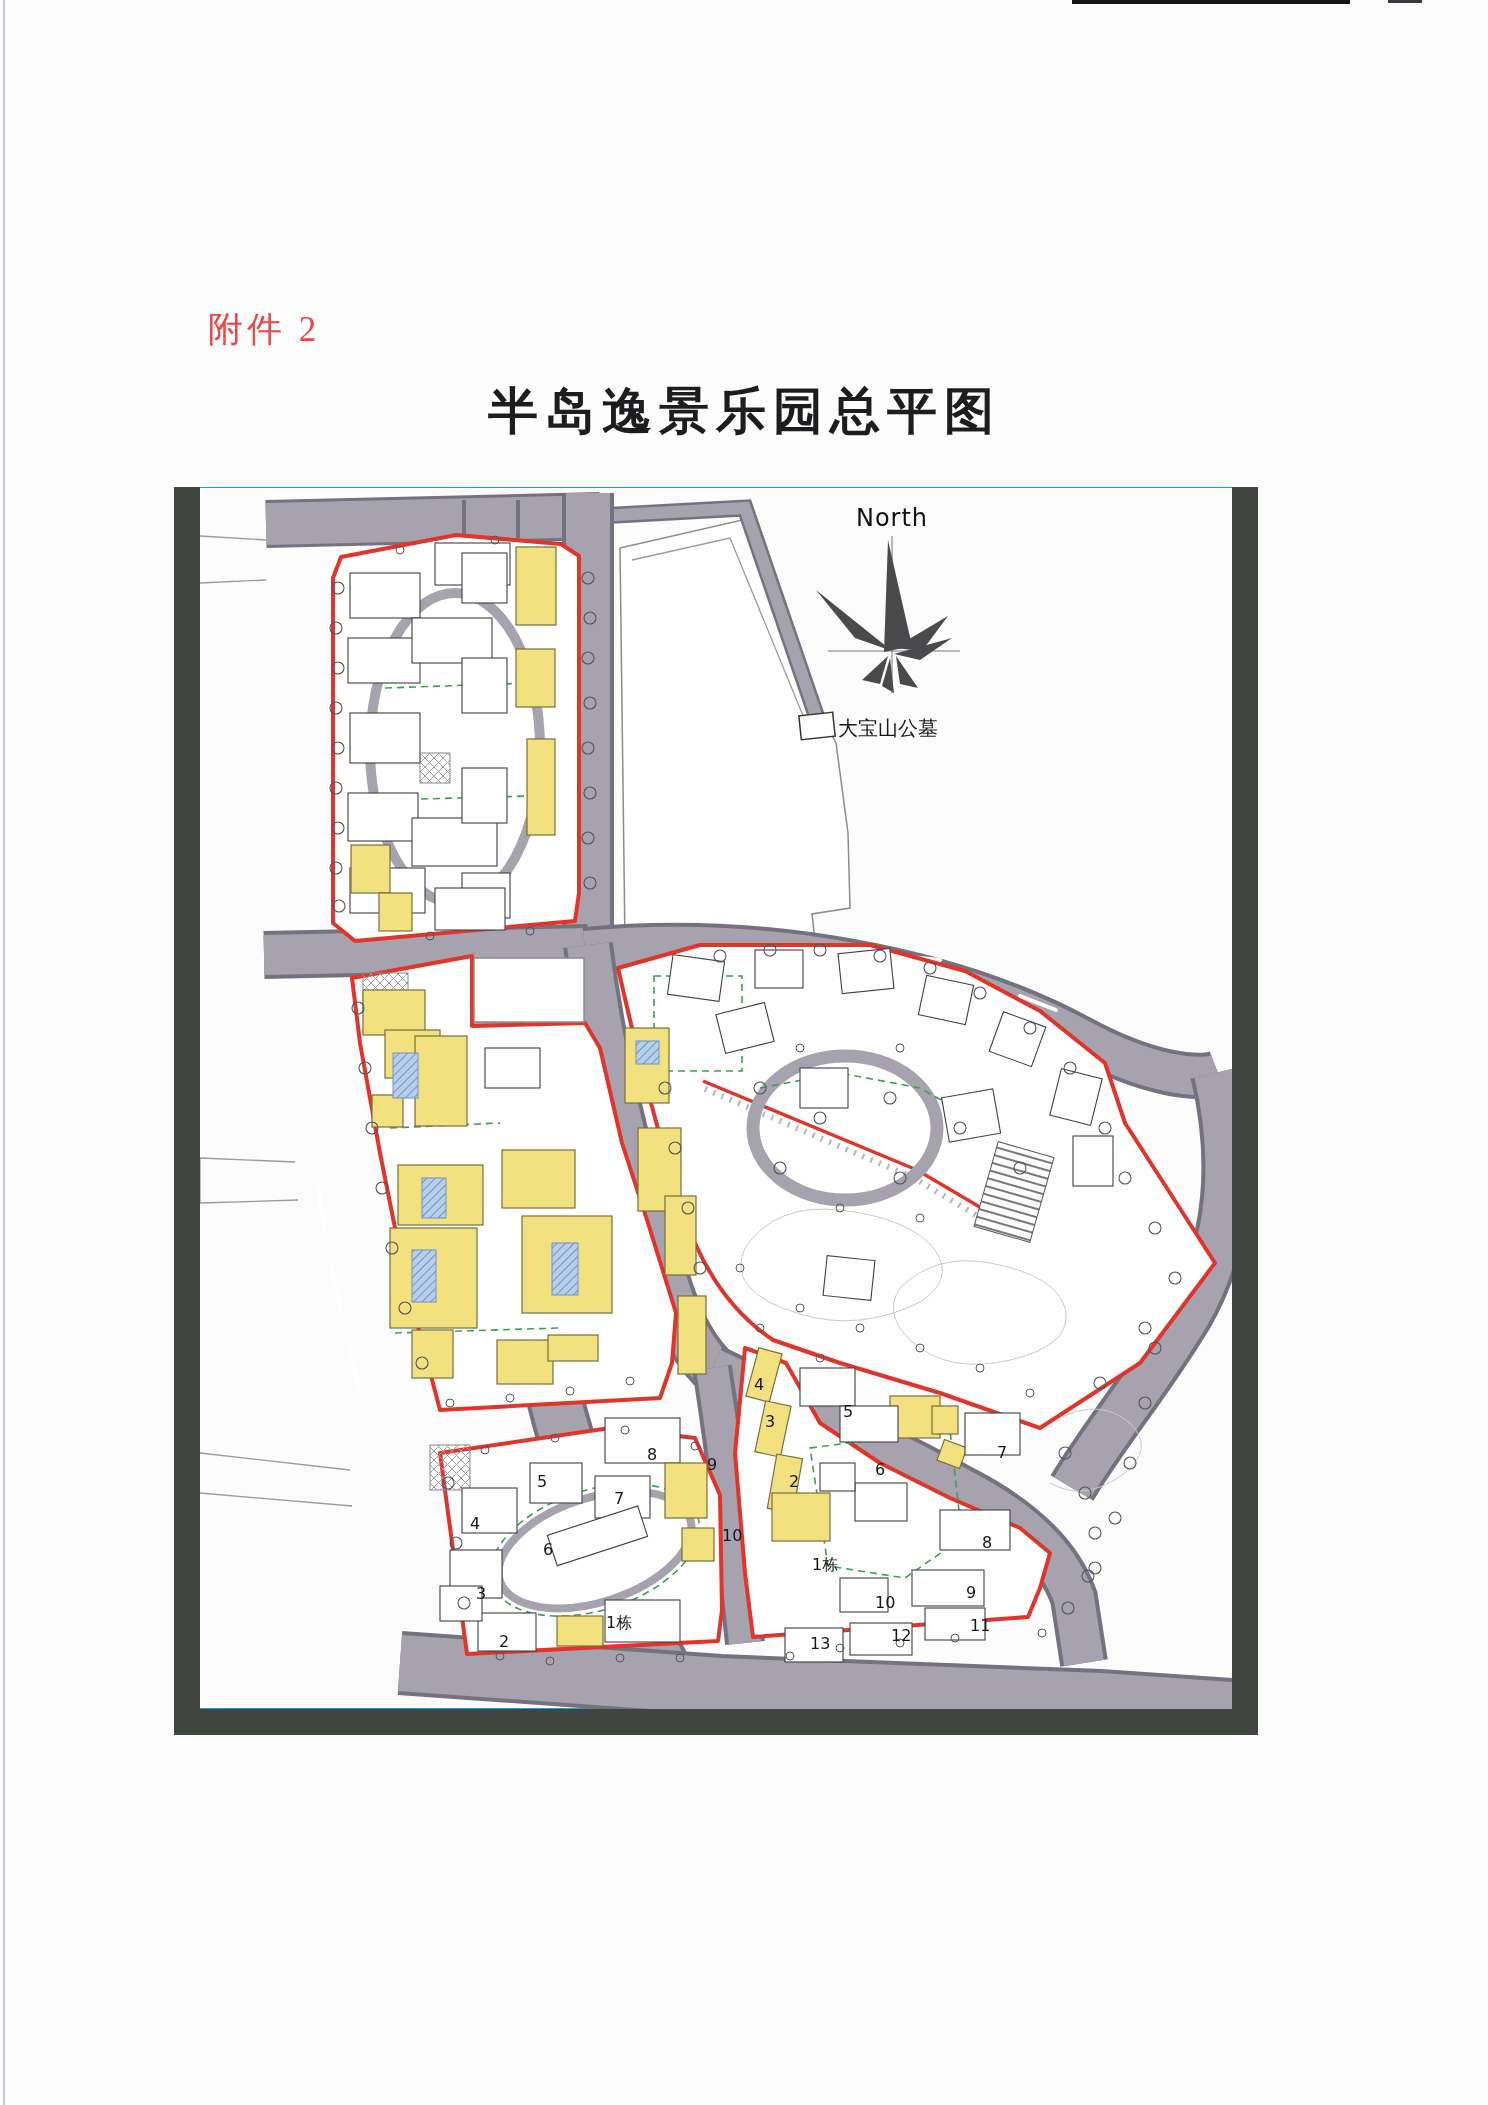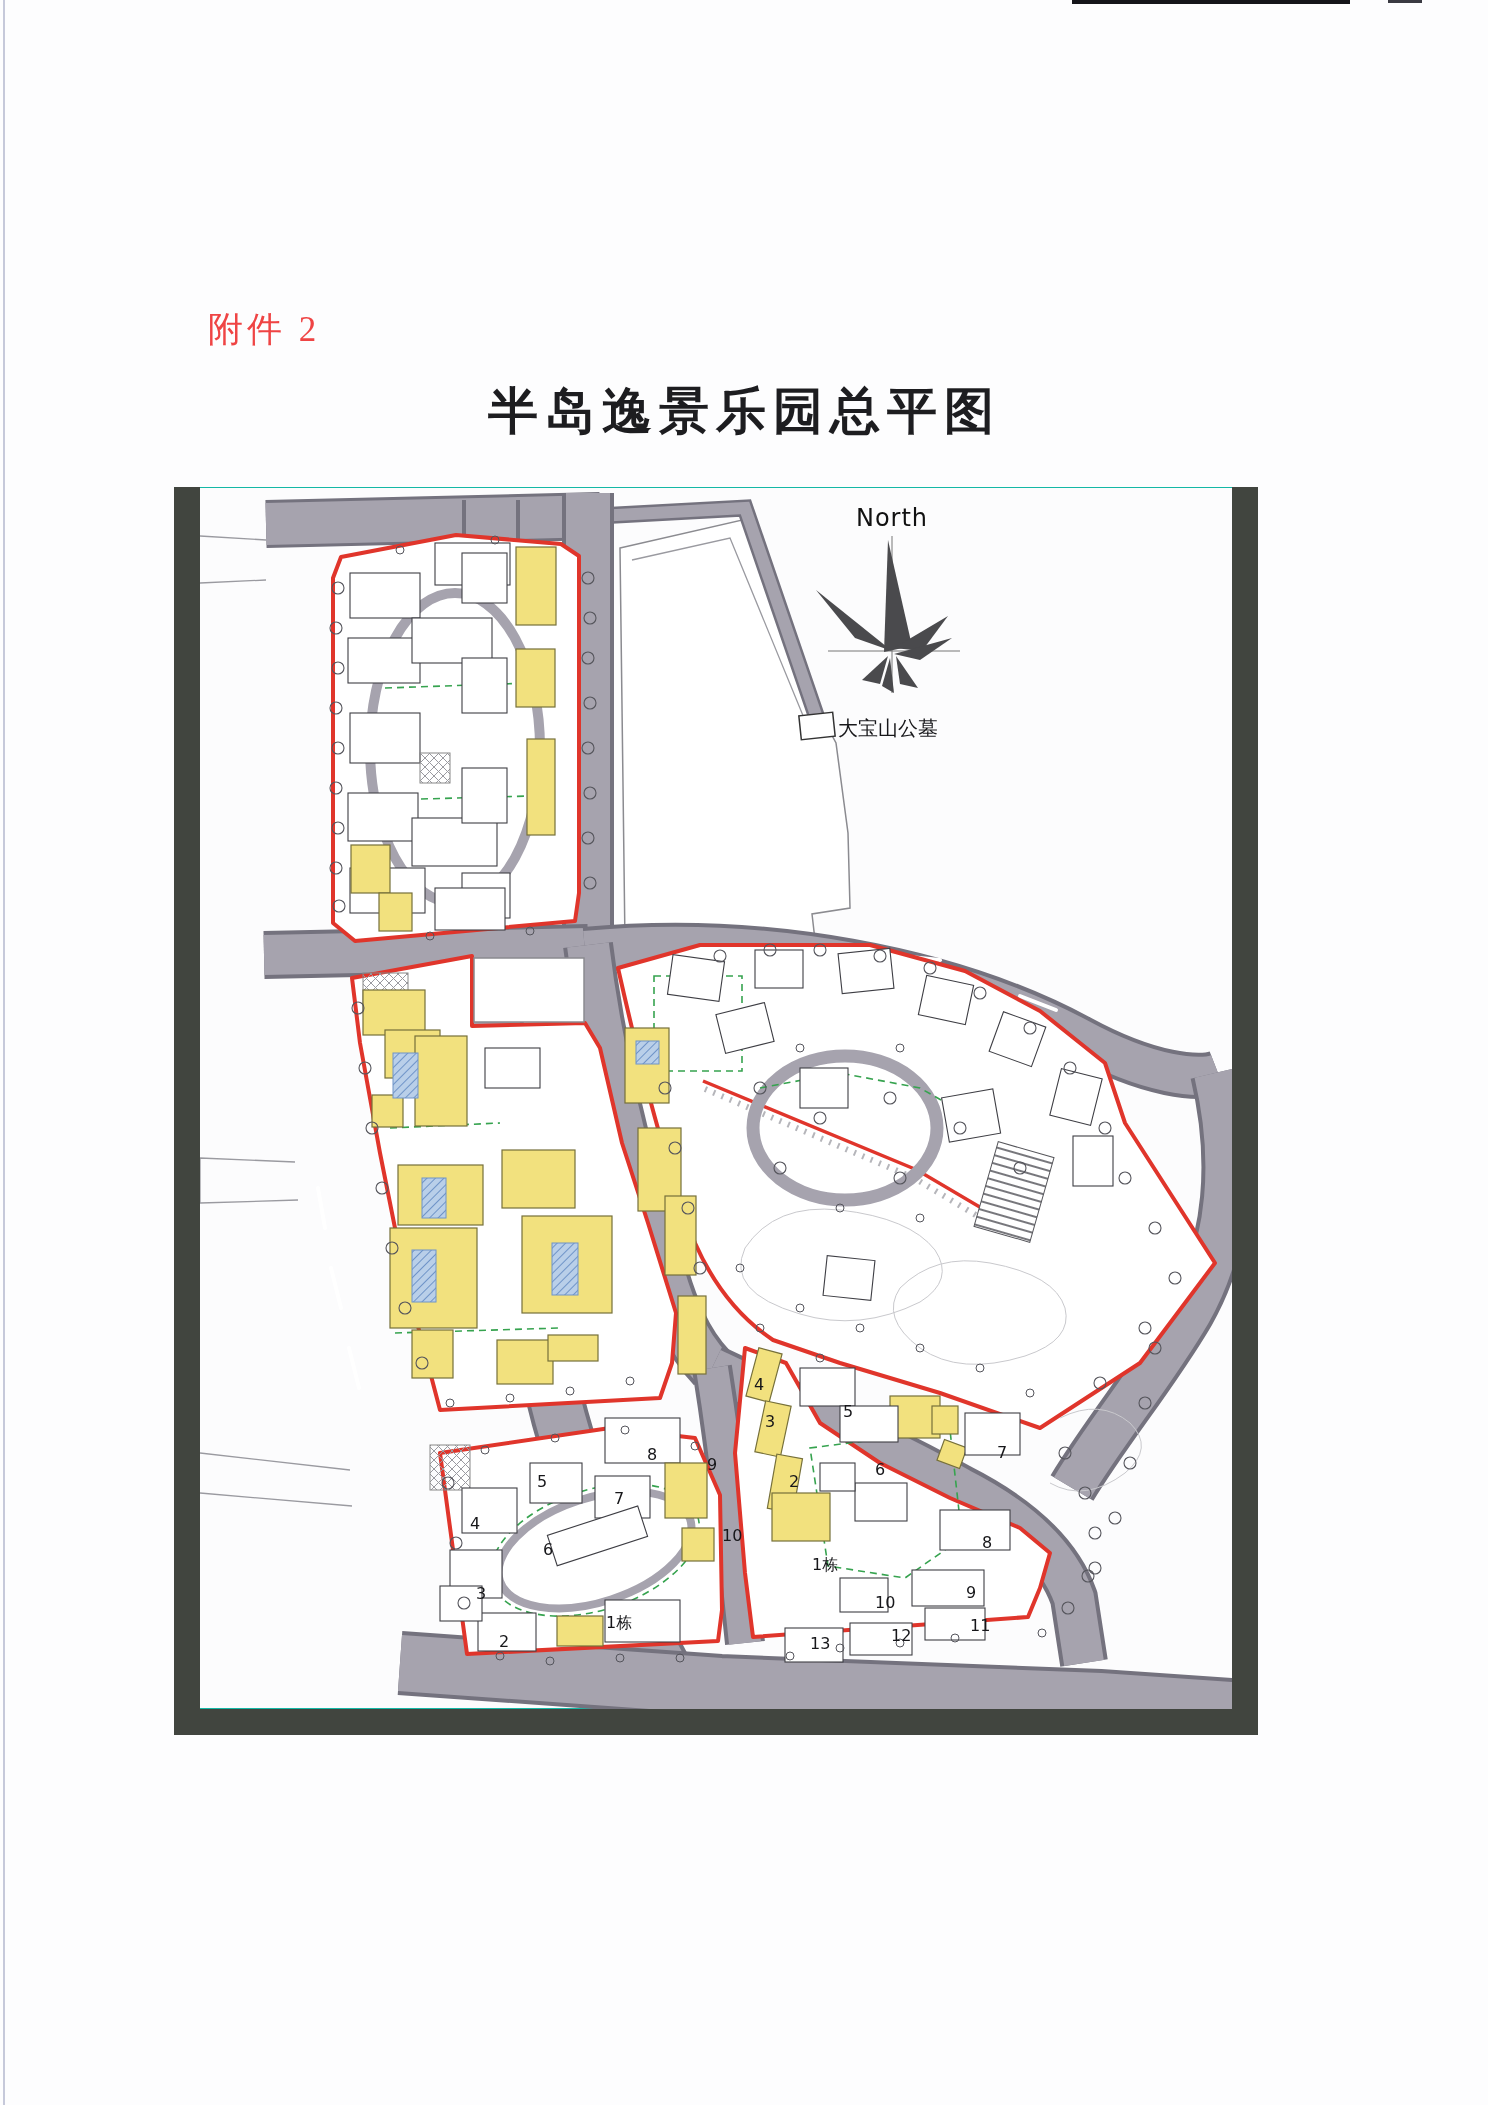--- a/index.html
+++ b/index.html
@@ -21,21 +21,21 @@
   .banner-title{position:absolute;left:208px;top:20px;font-size:46px;font-weight:bold;
        font-family:"Liberation Serif",serif;color:#f7f6ef;letter-spacing:4px;white-space:nowrap;}
   .gold-line{position:absolute;left:8px;width:1054px;}
   .gl1{top:76px;height:2px;background:#7d6722;}
   .gl2{top:80px;height:3px;background:#d9bd52;}
   .gl3{top:85px;height:4px;background:#f0dc80;}
   .gl4{top:92px;height:2px;background:#7d6722;}
   .logo{position:absolute;left:10px;top:14px;}
   .map-wrap{width:1032px;height:1222px;border-left:26px solid var(--frame);
        border-right:26px solid var(--frame);border-bottom:26px solid var(--frame);
-       background:#14b8a6;position:relative;}
+       background:#0ea5e9;position:relative;}
   svg text{user-select:none;}
   .rd-e{fill:none;stroke:var(--road-edge);}
   .rd{fill:none;stroke:var(--road);}
   .blk{fill:#ffffff;stroke:var(--red);stroke-width:4;stroke-linejoin:round;}
   .redline{fill:none;stroke:var(--red);stroke-width:3.5;}
   .tickline{fill:none;stroke:#b5b5ba;stroke-width:6;stroke-dasharray:2 7;}
   .bld{fill:#ffffff;stroke:#3e3e44;stroke-width:1.1;}
   .ybld{fill:var(--yellow);stroke:#76703a;stroke-width:1.2;}
   .ring{fill:none;stroke:var(--road);}
   .gdash{fill:none;stroke:var(--green);stroke-width:1.6;stroke-dasharray:7 5;}

